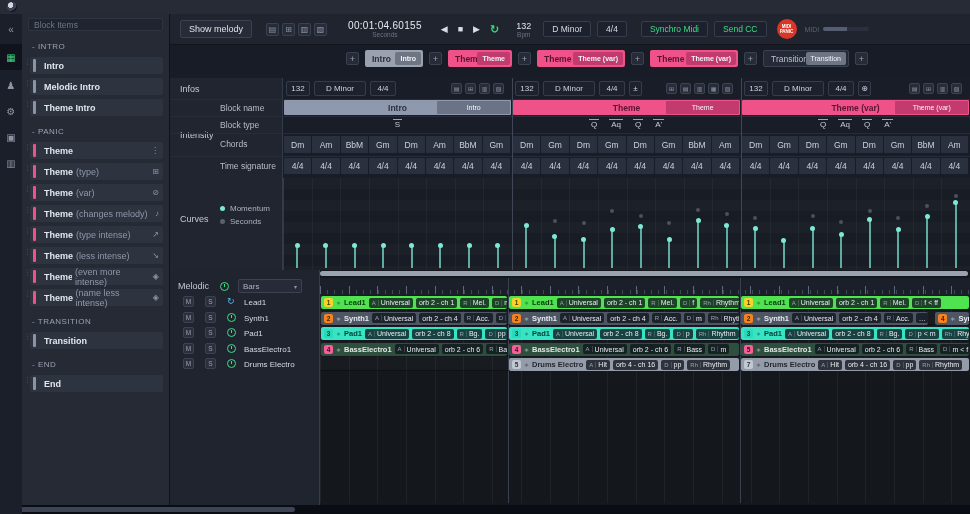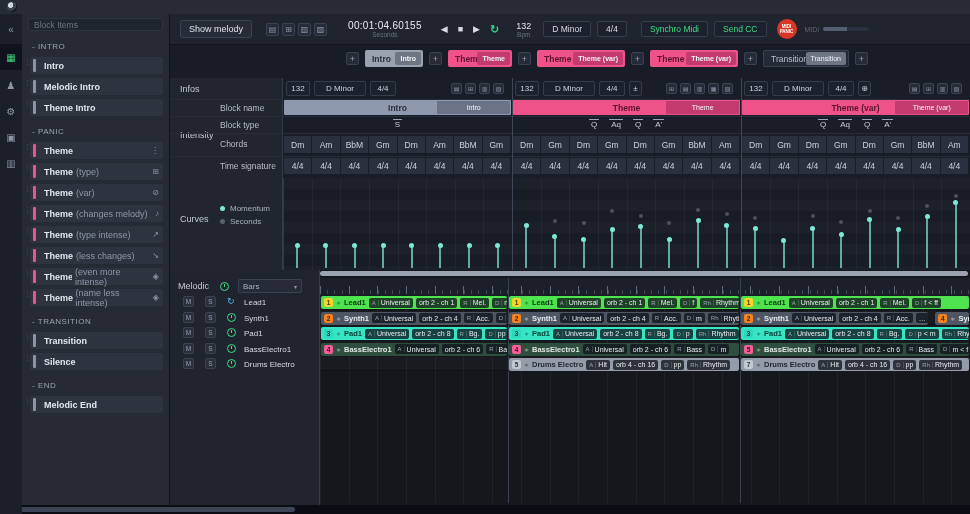--- a/index.html
+++ b/index.html
@@ -213,21 +213,21 @@
           <div class="sb-grip">⋮</div>
           <div class="sb-chip" style="background: rgb(238, 82, 137);"></div>
           <div class="sb-label">Theme</div>
           <div class="sb-suffix">(type intense)</div>
           <div class="sb-ric">↗</div>
         </div>
         <div class="sb-item">
           <div class="sb-grip">⋮</div>
           <div class="sb-chip" style="background: rgb(238, 82, 137);"></div>
           <div class="sb-label">Theme</div>
-          <div class="sb-suffix">(less changes)</div>
+          <div class="sb-suffix">(less intense)</div>
           <div class="sb-ric">↘</div>
         </div>
         <div class="sb-item">
           <div class="sb-grip">⋮</div>
           <div class="sb-chip" style="background: rgb(238, 82, 137);"></div>
           <div class="sb-label">Theme</div>
           <div class="sb-suffix">(even more intense)</div>
           <div class="sb-ric">◈</div>
         </div>
         <div class="sb-item">
@@ -236,30 +236,25 @@
           <div class="sb-label">Theme</div>
           <div class="sb-suffix">(name less intense)</div>
           <div class="sb-ric">◈</div>
         </div>
         <div class="sb-title">- TRANSITION</div>
         <div class="sb-item">
           <div class="sb-grip">⋮</div>
           <div class="sb-chip" style="background: rgb(139, 148, 164);"></div>
           <div class="sb-label">Transition</div>
         </div>
+        <div class="sb-title">- END</div>
         <div class="sb-item">
           <div class="sb-grip">⋮</div>
           <div class="sb-chip" style="background: rgb(139, 148, 164);"></div>
-          <div class="sb-label">Silence</div>
-        </div>
-        <div class="sb-title">- END</div>
-        <div class="sb-item">
-          <div class="sb-grip">⋮</div>
-          <div class="sb-chip" style="background: rgb(139, 148, 164);"></div>
-          <div class="sb-label">Melodic End</div>
+          <div class="sb-label">End</div>
         </div>
       </div>
   </div>
 
   <div class="toolbar">
     <button class="btn" style="margin-left:10px">Show melody</button>
     <div id="tb-icons" style="display:flex;margin-left:14px">
         <div class="tb-ic">▤</div>
         <div class="tb-ic">⊞</div>
         <div class="tb-ic">▥</div>

